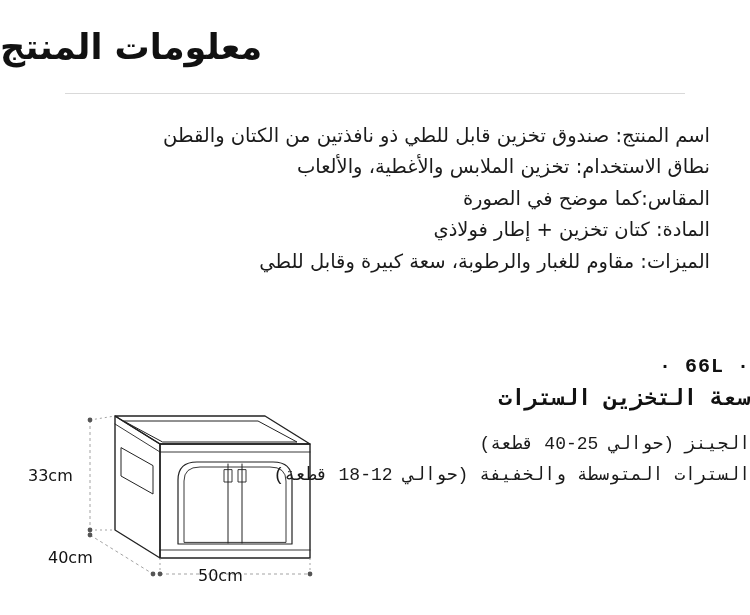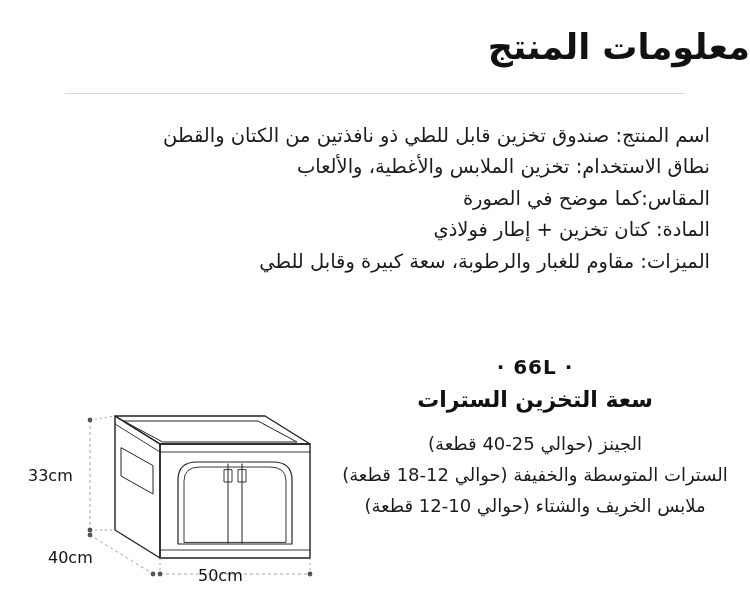--- a/index.html
+++ b/index.html
@@ -19,21 +19,21 @@
 
   .page {
     width: 750px;
     height: 615px;
     position: relative;
     padding: 0;
   }
 
   
   .title {
-    text-align: right;
+    text-align: left;
     font-size: 35px;
     font-weight: bold;
     color: #111111;
     letter-spacing: 0px;
     margin: 0;
     padding-top: 25px;
     line-height: 1.3;
     direction: rtl;
   }
 
@@ -66,22 +66,22 @@
     width: 750px;
     height: 260px;
   }
 
   
   .capacity {
     position: absolute;
     right: 0;
     top: 0;
     width: 430px;
-    text-align: center;
     direction: rtl;
+    font-family: Liberation Mono, monospace;
   }
   .cap-volume {
     font-size: 20px;
     font-weight: bold;
     color: #111111;
     line-height: 1.2;
     letter-spacing: 1px;
   }
   .cap-heading {
     font-size: 22px;
@@ -140,21 +140,20 @@
   </div>
 
   <div class="lower">
 
     <div class="capacity">
       <div class="cap-volume">· 66L ·</div>
       <div class="cap-heading">سعة التخزين السترات</div>
       <div class="cap-list">
         <div class="cap-item">الجينز (حوالي 25-40 قطعة)</div>
         <div class="cap-item">السترات المتوسطة والخفيفة (حوالي 12-18 قطعة)</div>
-        <div class="cap-item">ملابس الخريف والشتاء (حوالي 10-12 قطعة)</div>
       </div>
     </div>
 
     <div class="illus">
       <svg width="310" height="215" viewBox="0 0 310 215" xmlns="http://www.w3.org/2000/svg">
         <g fill="none" stroke="#222222" stroke-width="1.4" stroke-linejoin="round" stroke-linecap="round">
 
           <path d="M95,36 L245,36 L290,64 L140,64 Z"></path>
 
           <path d="M104,41 L238,41 L277,62 L143,62 Z" stroke-width="1"></path>

